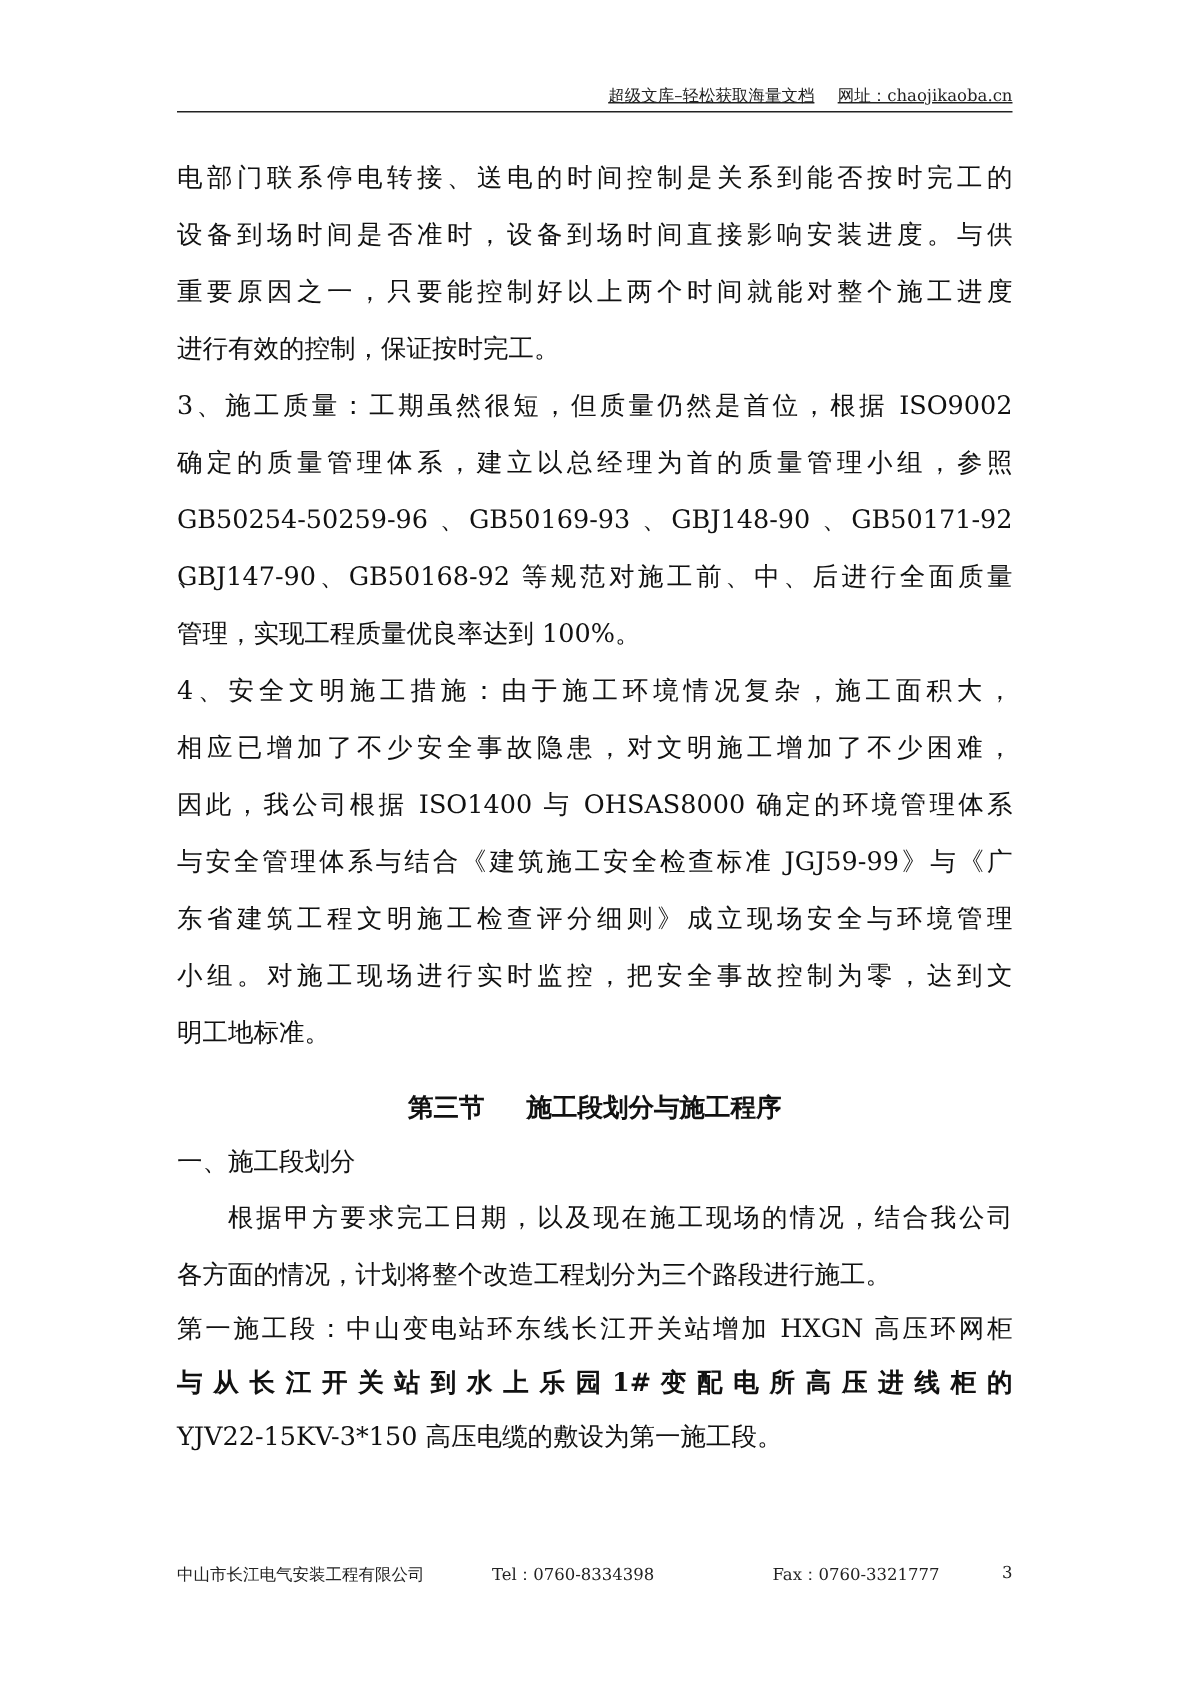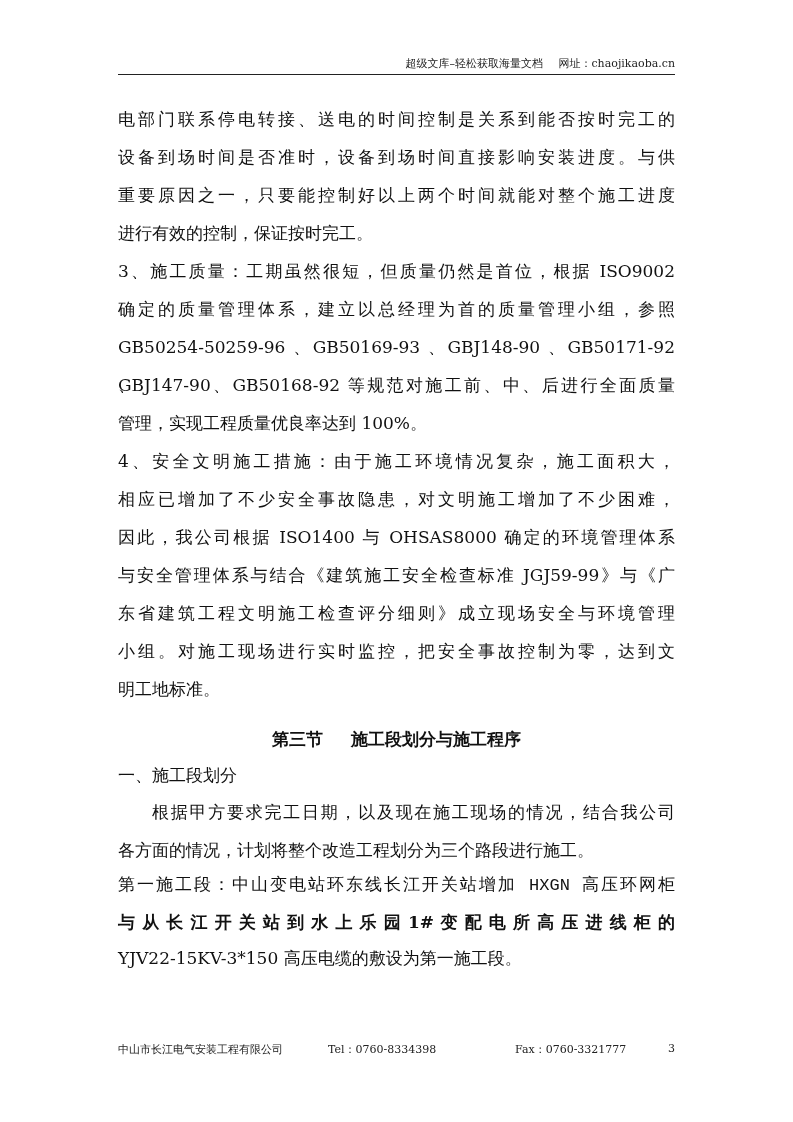--- a/index.html
+++ b/index.html
@@ -1,20 +1,20 @@
 <!DOCTYPE html>
 <html><head>
 <meta charset="utf-8">
 <style>
   html, body { margin: 0; padding: 0; background: #ffffff; }
   body { width: 793px; height: 1122px; position: relative; overflow: hidden;
          font-family: "DejaVu Serif", "Liberation Serif", serif; color: #111; }
   .header { position: absolute; left: 118px; top: 56px; width: 557px; height: 18px;
             border-bottom: 1px solid #222; font-size: 11px; text-align: right; color: #222; }
-  .header span { margin-left: 12px; }
+  .header span { margin-left: 12px; text-decoration: underline; }
   .body-text { position: absolute; left: 118px; top: 100px; width: 557px; font-size: 17px;
                line-height: 38px; text-align: justify; }
   .line { display: block; white-space: nowrap; height: 38px; }
   .line.justify { text-align: justify; text-align-last: justify; white-space: normal; }
   .heading { text-align: center; font-family: "DejaVu Sans", sans-serif; font-weight: bold; font-size: 17px; }
   .heading .gap { display: inline-block; width: 28px; }
   .indent { text-indent: 34px; }
   .footer { position: absolute; left: 118px; top: 1042px; width: 557px; font-size: 11px; color: #222; }
   .footer .company { position: absolute; left: 0; }
   .footer .tel { position: absolute; left: 210px; }
@@ -48,21 +48,21 @@
   <span class="line">明工地标准。</span>
 
   <span class="line heading" style="height:36px;line-height:36px;margin-top:13px;">
     <span>第三节</span><span class="gap"></span><span>施工段划分与施工程序</span>
   </span>
   <span class="line" style="height:36px;line-height:36px;">一、施工段划分</span>
 
   <span class="line justify indent">根据甲方要求完工日期，以及现在施工现场的情况，结合我公司</span>
   <span class="line" style="height:36px;">各方面的情况，计划将整个改造工程划分为三个路段进行施工。</span>
 
-  <span class="line justify" style="height:36px;font-family:Liberation Mono, monospace;">第一施工段：中山变电站环东线长江开关站增加 HXGN 高压环网柜</span>
+  <span class="line justify" style="height:36px;">第一施工段：中山变电站环东线长江开关站增加 HXGN 高压环网柜</span>
   <span class="line justify" style="height:36px;font-weight:bold;">与 从 长 江 开 关 站 到 水 上 乐 园 1# 变 配 电 所 高 压 进 线 柜 的</span>
   <span class="line" style="height:36px;">YJV22-15KV-3*150 高压电缆的敷设为第一施工段。</span>
 </div>
 
 <div class="footer">
   <span class="company">中山市长江电气安装工程有限公司</span>
   <span class="tel">Tel：0760-8334398</span>
   <span class="fax">Fax：0760-3321777</span>
   <span class="page">3</span>
 </div>

